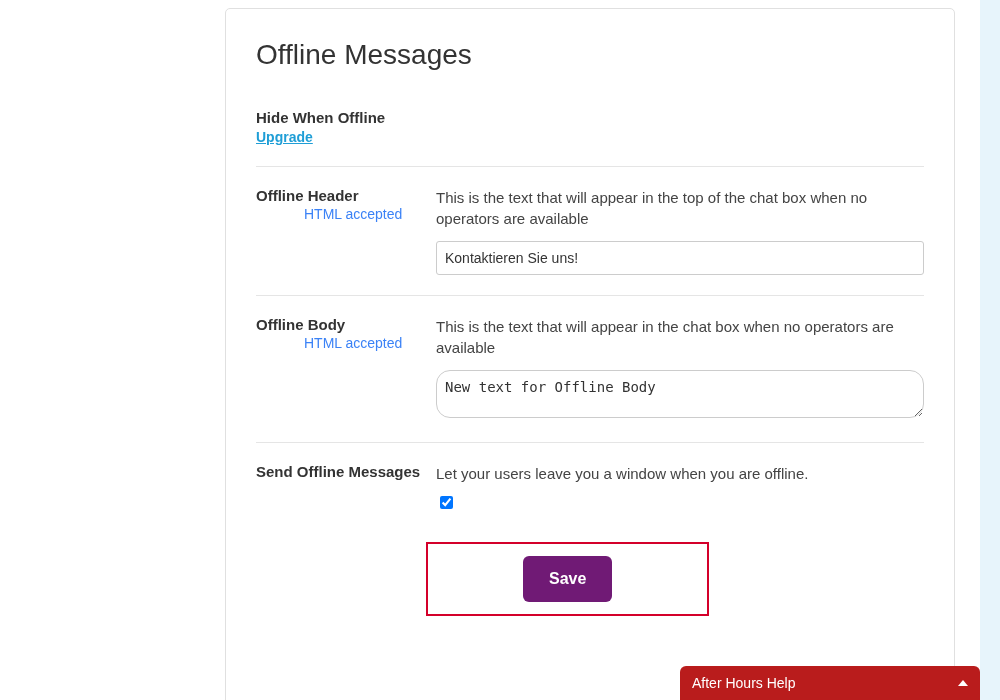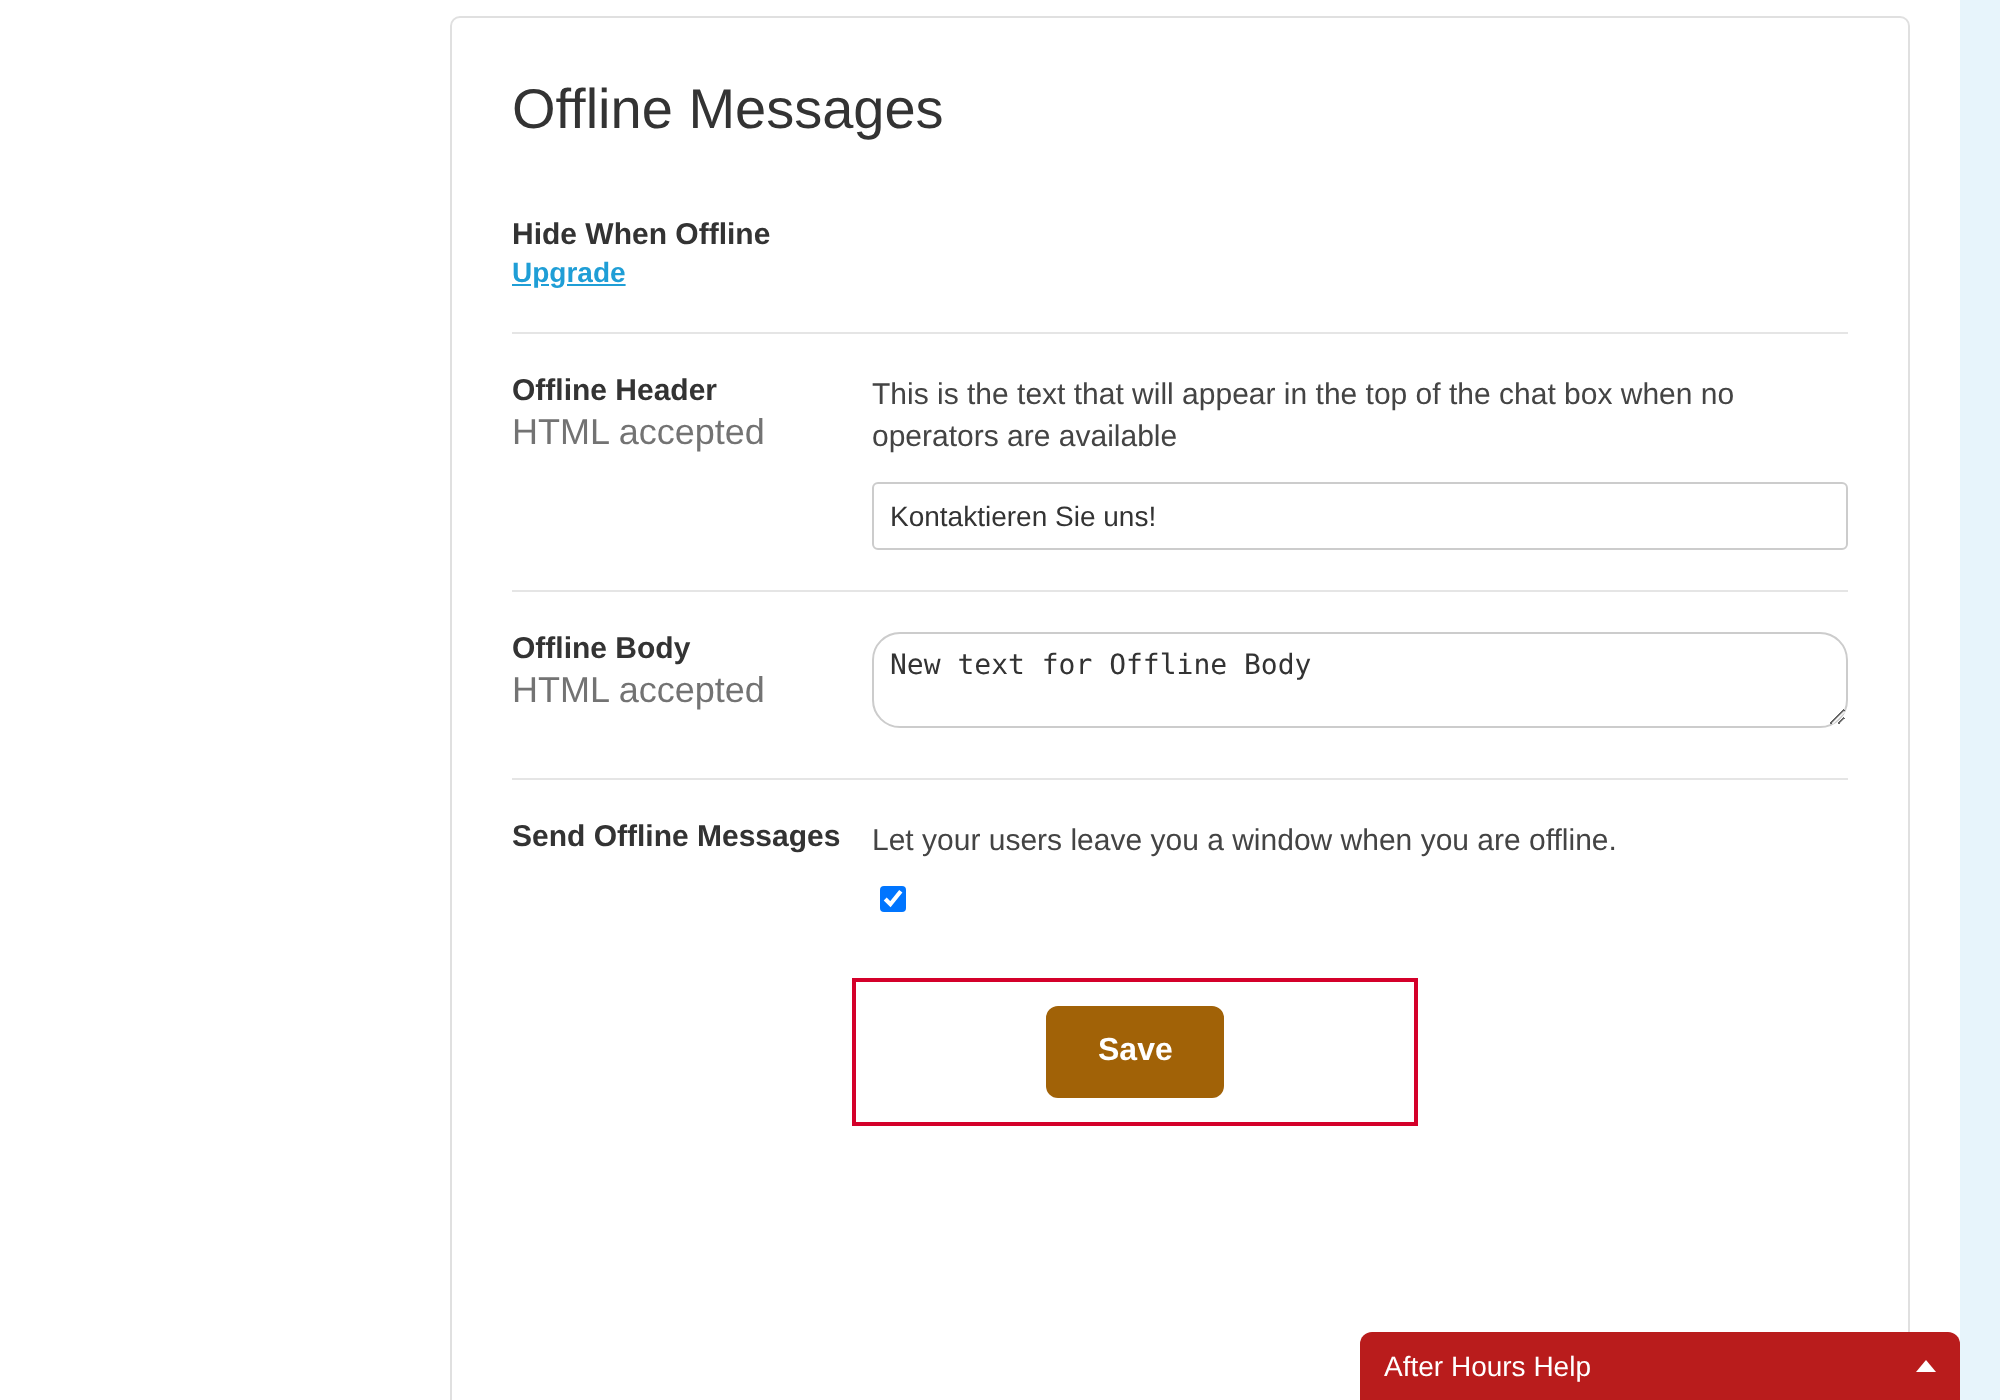--- a/index.html
+++ b/index.html
@@ -7,28 +7,28 @@
   .rightband{position:absolute;right:0;top:0;width:20px;height:100%;background:#e7f4fb;}
   .panel{position:absolute;left:225px;top:8px;width:730px;border:1px solid #e0e0e0;border-radius:5px 5px 0 0;background:#fff;padding:30px 30px 50px 30px;box-sizing:border-box;min-height:700px;}
   h1{margin:0 0 30px 0;font-size:28px;font-weight:400;color:#333;}
   .row{display:flex;padding:20px 0;border-top:1px solid #e5e5e5;}
   .row.first{border-top:none;padding-top:8px;margin-top:17px;}
   .left{width:180px;flex:none;}
   .right{flex:1;}
   .lbl{font-weight:600;font-size:15px;color:#333;margin-bottom:2px;}
   .sublink{font-size:14px;color:#1f9ed6;text-decoration:underline;cursor:pointer;}
   .sublink.bold{font-weight:700;}
-  .subnote{font-size:18px;color:#737373;margin-top:2px;}
+  .subnote{font-size:14px;color:#3b82f6;margin-top:2px;margin-left:48px;}
   .desc{font-size:15px;color:#444;margin-bottom:12px;line-height:1.4;}
   .desc a{color:#1f9ed6;text-decoration:underline;cursor:pointer;}
   .cb{display:block;margin-top:10px;}
   input[type=text].field{width:100%;box-sizing:border-box;border:1px solid #ccc;border-radius:3px;padding:8px 8px;font-size:14px;color:#333;}
   textarea.field{width:100%;box-sizing:border-box;border:1px solid #ccc;border-radius:14px;padding:8px 8px;font-size:14px;color:#333;height:48px;resize:vertical;}
   .save-wrap{margin-top:10px;margin-left:170px;border:2px solid #d4002a;padding:12px 95px 12px 95px;display:inline-block;}
-  .save-btn{background:#a16207;color:#fff;border:none;border-radius:6px;padding:14px 26px;font-size:16px;font-weight:600;cursor:pointer;}
+  .save-btn{background:#701a75;color:#fff;border:none;border-radius:6px;padding:14px 26px;font-size:16px;font-weight:600;cursor:pointer;}
   .chat-bar{position:absolute;bottom:0;right:20px;width:300px;height:34px;background:#b91c1c;color:#fff;border-radius:6px 6px 0 0;display:flex;align-items:center;justify-content:space-between;padding:0 12px;box-sizing:border-box;font-size:14px;}
   .chev{width:0;height:0;border-left:5px solid transparent;border-right:5px solid transparent;border-bottom:6px solid #fff;display:inline-block;}
 </style>
 </head>
 <body>
 
 <div class="rightband"></div>
 
 <div class="panel">
   <h1>Offline Messages</h1>
@@ -50,20 +50,21 @@
       <input type="text" class="field" value="Kontaktieren Sie uns!" style="">
     </div>
   </div>
 
   <div class="row">
     <div class="left">
       <div class="lbl">Offline Body</div>
       <div class="subnote">HTML accepted</div>
     </div>
     <div class="right">
+      <div class="desc">This is the text that will appear in the chat box when no operators are available</div>
       <textarea class="field" style="">New text for Offline Body</textarea>
     </div>
   </div>
 
   <div class="row">
     <div class="left">
       <div class="lbl">Send Offline Messages</div>
     </div>
     <div class="right">
       <div class="desc">Let your users leave you a window when you are offline.</div>

